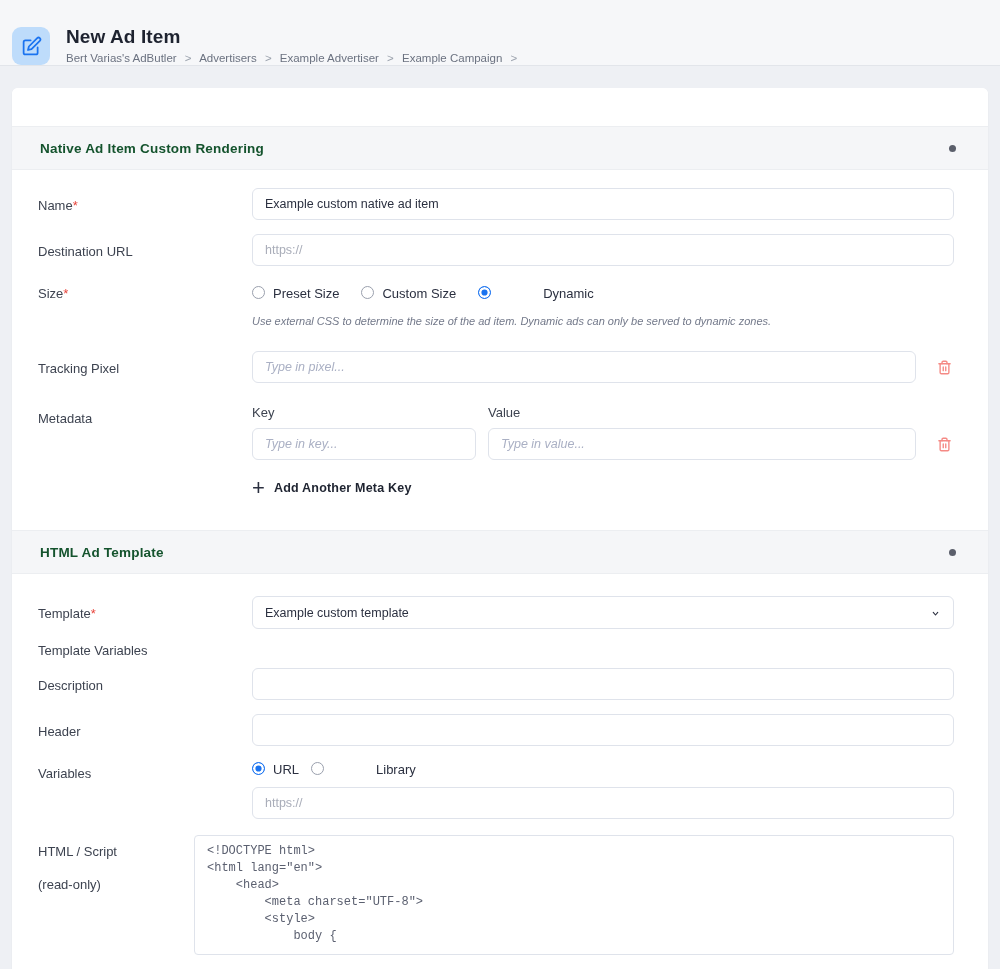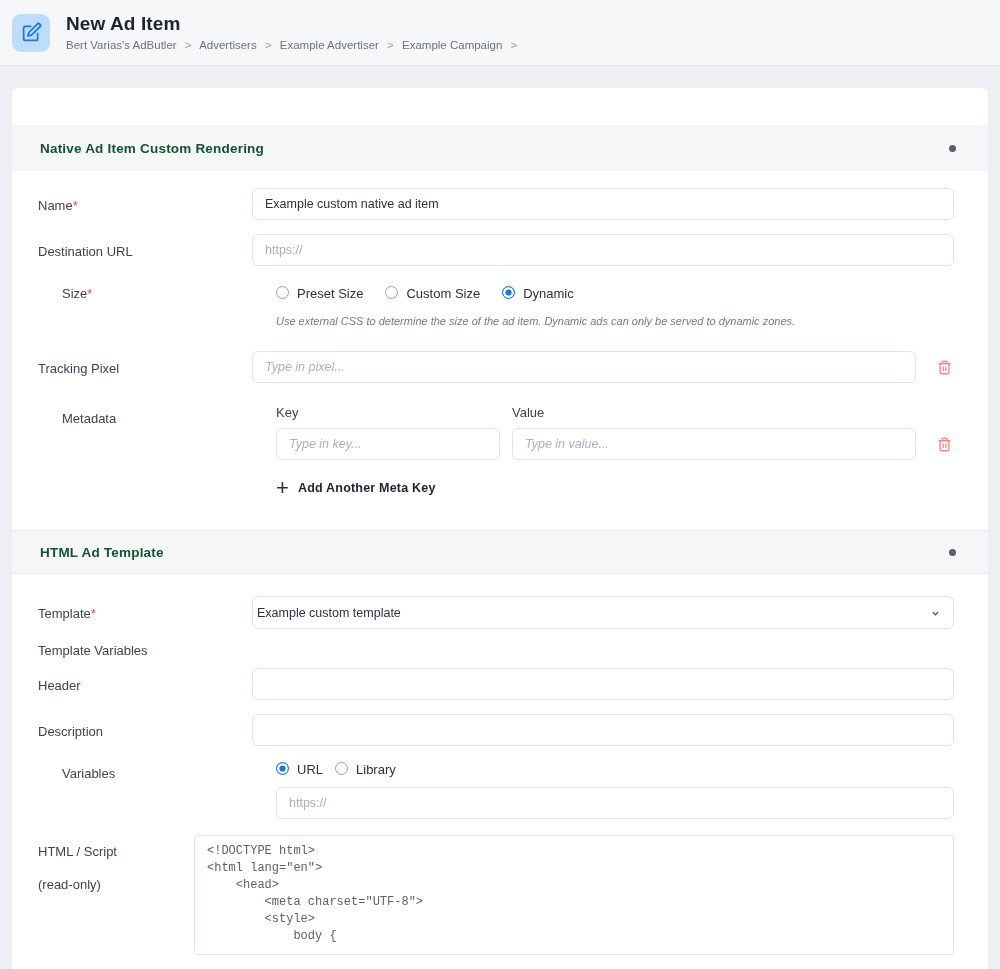--- a/index.html
+++ b/index.html
@@ -10,21 +10,21 @@
     font-family: "Liberation Sans", sans-serif;
     overflow: hidden;
   }
 
   
   .topbar {
     height: 66px;
     background: #f6f7f9;
     border-bottom: 1px solid #e2e5ea;
     display: flex;
-    align-items: center;
+    align-items: flex-end;
     padding: 0 0 0 12px;
   }
   .app-icon {
     width: 38px; height: 38px;
     border-radius: 9px;
     background: #bedcfb;
     display: flex; align-items: center; justify-content: center;
     flex: 0 0 auto;
   }
   .head-text { margin-left: 16px; }
@@ -85,21 +85,21 @@
     margin-bottom: 14px;
   }
   .row-label {
     width: 214px;
     flex: 0 0 214px;
     font-size: 13px;
     color: #3d4350;
     padding-top: 9px;
     line-height: 17px;
   }
-  .row-label.tight { padding-top: 5px; margin-left: 24px; }
+  .row-label.tight { padding-top: 5px; }
   .req { color: #e8453c; font-size: 13px; }
   .row-field { flex: 1 1 auto; min-width: 0; }
 
   input.txt {
     width: 100%;
     height: 32px;
     border: 1px solid #dfe3eb;
     border-radius: 6px;
     padding: 0 12px;
     font-size: 12.5px;
@@ -107,21 +107,21 @@
     font-family: "Liberation Sans", sans-serif;
     background: #fff;
     outline: none;
   }
   input.txt::placeholder { color: #a9adb9; }
   input.txt.italic-ph::placeholder { font-style: italic; color: #aab0c4; }
 
   
   .radio-group { display: flex; align-items: center; padding-top: 6px; }
   .radio-item { display: flex; margin-right: 22px; }
-  .radio-item:last-child { margin-right: 0; }
+  .radio-item:last-child { margin-right: 0; gap: 44px; }
   .radio {
     width: 13px; height: 13px;
     border-radius: 50%;
     border: 1.4px solid #9aa0ad;
     background: #fff;
     flex: 0 0 auto;
     position: relative;
   }
   .radio.on {
     border-color: #1a73f0;
@@ -189,21 +189,21 @@
   
   .select-wrap { position: relative; }
   .select-box {
     width: 100%;
     height: 33px;
     border: 1px solid #dfe3eb;
     border-radius: 6px;
     background: #fff;
     display: flex;
     align-items: center;
-    padding: 0 4px;
+    padding: 0 12px;
     font-size: 12.5px;
     color: #2b3040;
     cursor: pointer;
   }
   .chev {
     position: absolute;
     right: 12px; top: 50%;
     transform: translateY(-50%);
     pointer-events: none;
   }
@@ -383,28 +383,28 @@
               <polyline points="6 9 12 16 18 9"></polyline>
             </svg>
           </span>
         </div>
       </div>
     </div>
 
     <div class="subhead">Template Variables</div>
 
     <div class="row">
+      <div class="row-label">Description</div>
+      <div class="row-field">
+        <input class="txt" type="text" value="" style="">
+      </div>
+    </div>
+
+    <div class="row">
       <div class="row-label">Header</div>
-      <div class="row-field">
-        <input class="txt" type="text" value="" style="">
-      </div>
-    </div>
-
-    <div class="row">
-      <div class="row-label">Description</div>
       <div class="row-field">
         <input class="txt" type="text" value="" style="">
       </div>
     </div>
 
     <div class="row">
       <div class="row-label tight">Variables</div>
       <div class="row-field">
         <div class="radio-group" style="padding-top:2px;">
           <label class="radio-item" style="margin-right:12px;">

